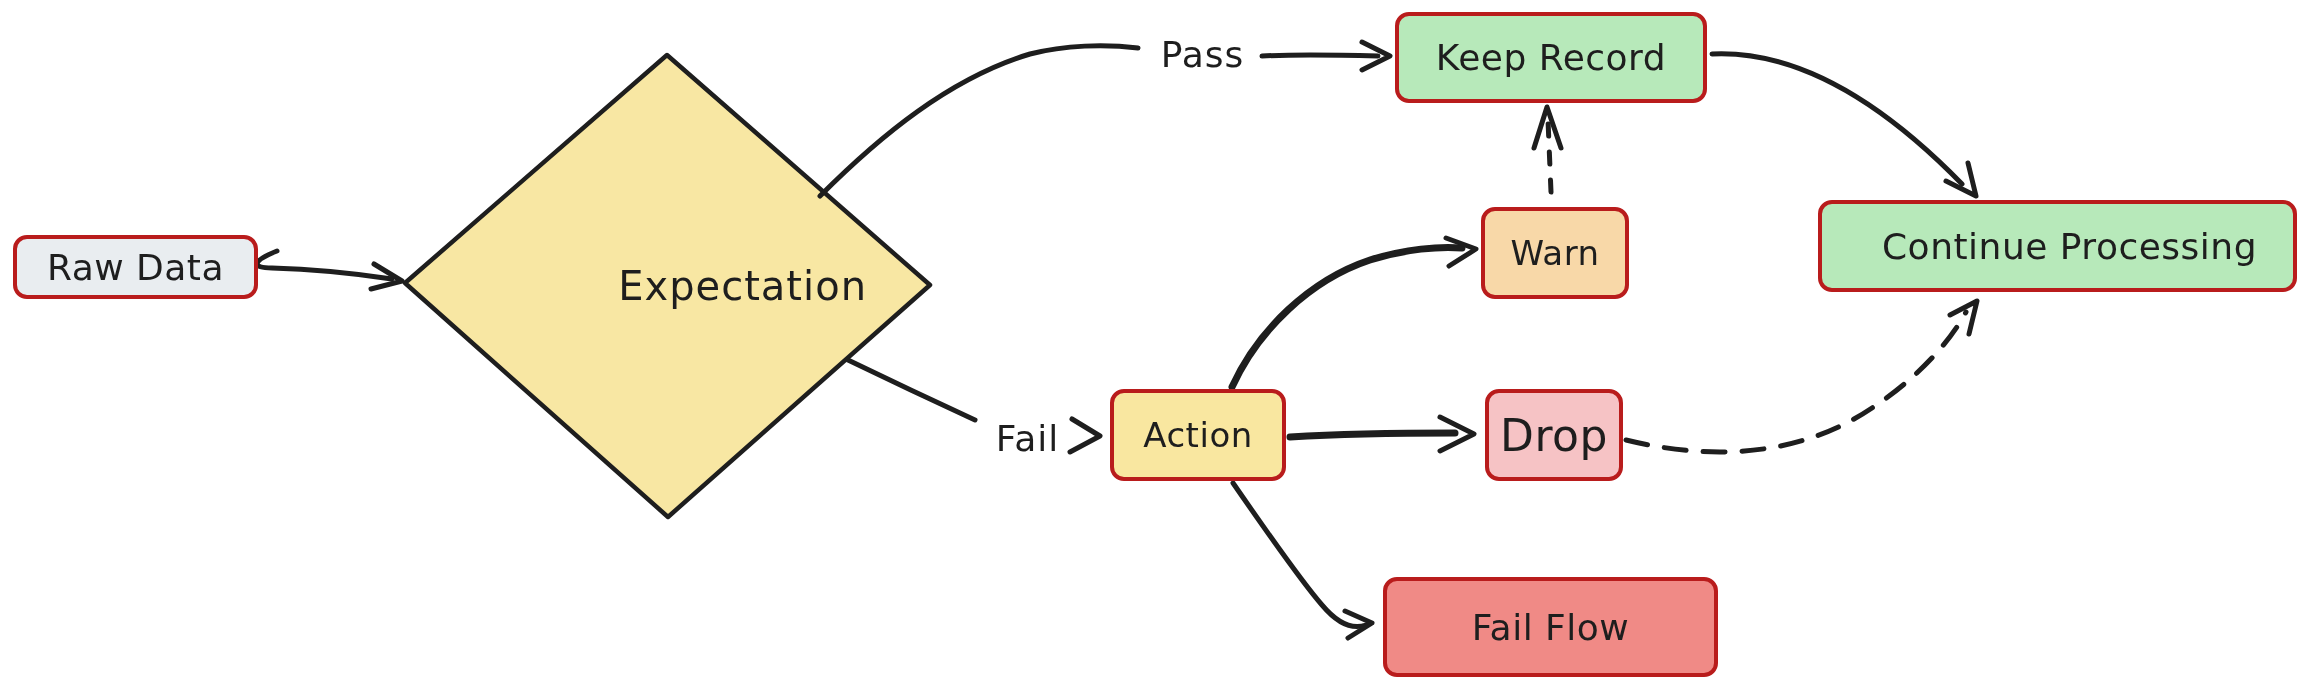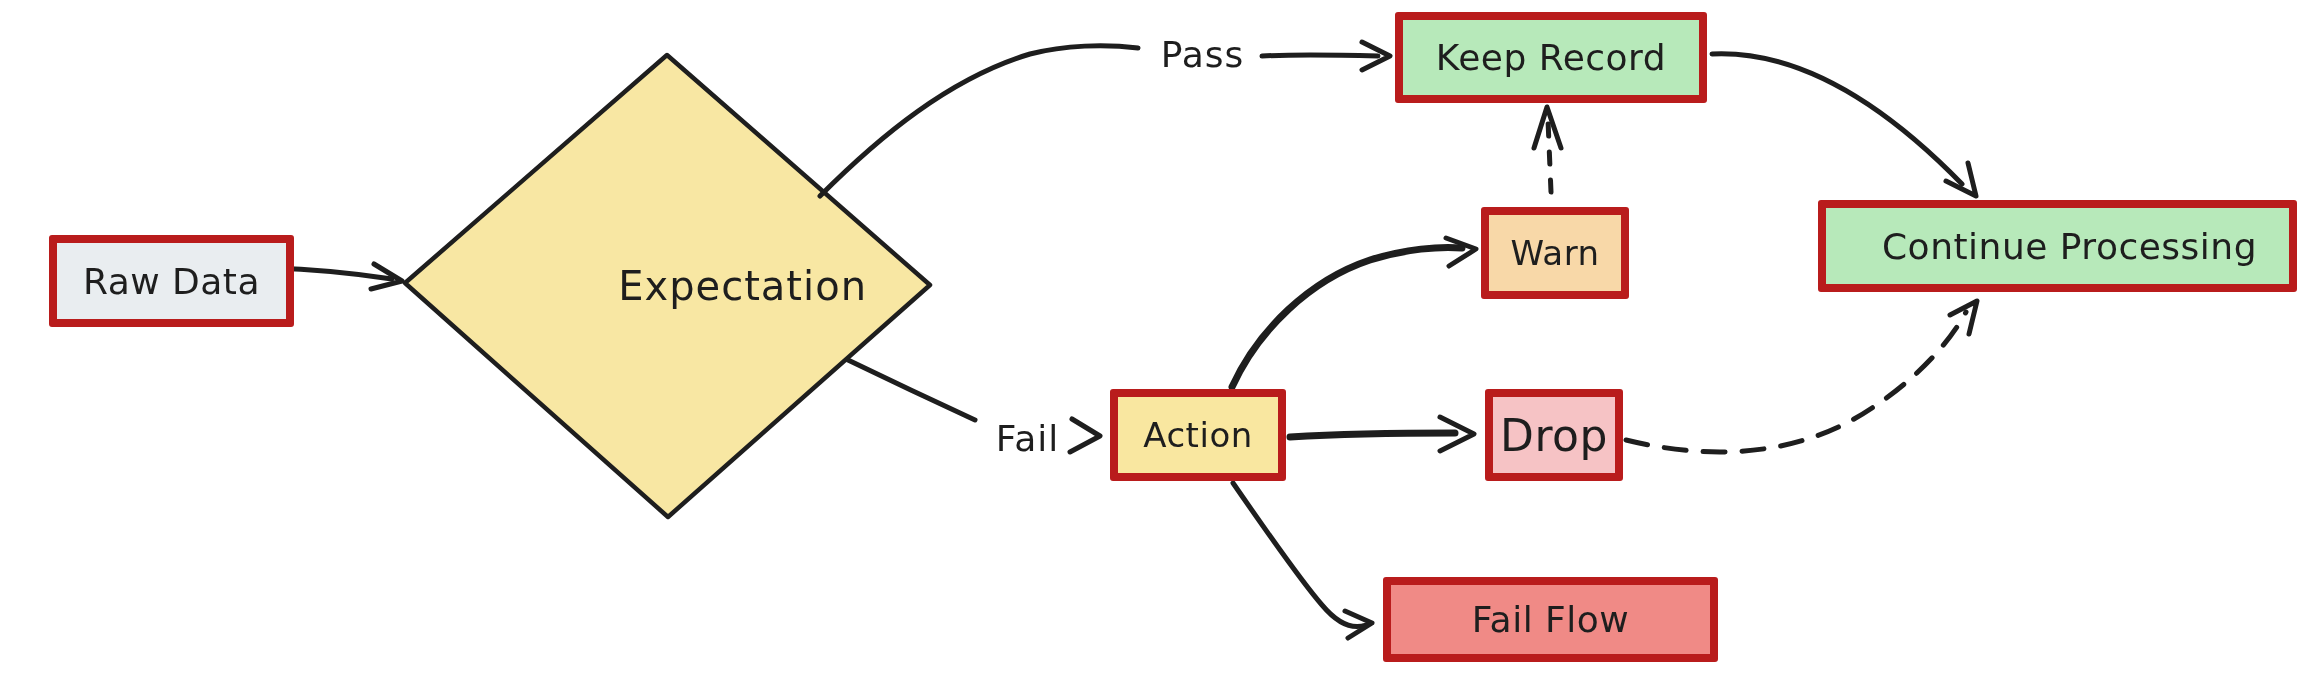--- a/index.html
+++ b/index.html
@@ -8,31 +8,31 @@
     width:2322px;height:680px;
     background:#ffffff;
     font-family:"DejaVu Sans", sans-serif;
     color:#1e1e1e;
     overflow:hidden;
   }
   .arrow-layer{position:absolute;left:0;top:0;width:2322px;height:680px;}
   .node{
     position:absolute;
     display:flex;align-items:center;justify-content:center;
-    border:8px solid #b91c1c;border-radius:3px;
+    border:4px solid #b91c1c;border-radius:14px;
     font-size:36px;letter-spacing:0.5px;
     box-sizing:border-box;
     white-space:nowrap;
   }
-  .node-raw-data{left:13px;top:235px;width:245px;height:92px;background:#e9edf0;margin-left:36px;}
+  .node-raw-data{left:13px;top:235px;width:245px;height:64px;background:#e9edf0;}
   .node-keep-record{left:1395px;top:12px;width:312px;height:91px;background:#b7e9ba;}
   .node-warn{left:1481px;top:201px;width:148px;height:92px;background:#f8d8a8;font-size:34px;margin-top:6px;}
   .node-action{left:1110px;top:389px;width:176px;height:92px;background:#f9e7a0;font-size:34px;}
   .node-drop{left:1485px;top:389px;width:138px;height:92px;background:#f6c3c5;font-size:44px;}
-  .node-fail-flow{left:1383px;top:577px;width:335px;height:85px;background:#f08a86;}
+  .node-fail-flow{left:1383px;top:577px;width:335px;height:100px;background:#f08a86;}
   .node-continue{left:1818px;top:200px;width:479px;height:92px;background:#b7e9ba;padding-left:24px;}
   .diamond-label{
     position:absolute;left:467px;top:263px;width:400px;
     text-align:right;font-size:40px;letter-spacing:1px;
   }
   .edge-label{
     position:absolute;font-size:36px;letter-spacing:1px;
     text-align:center;white-space:nowrap;
   }
   .edge-label-pass{left:1140px;top:34px;width:125px;}

